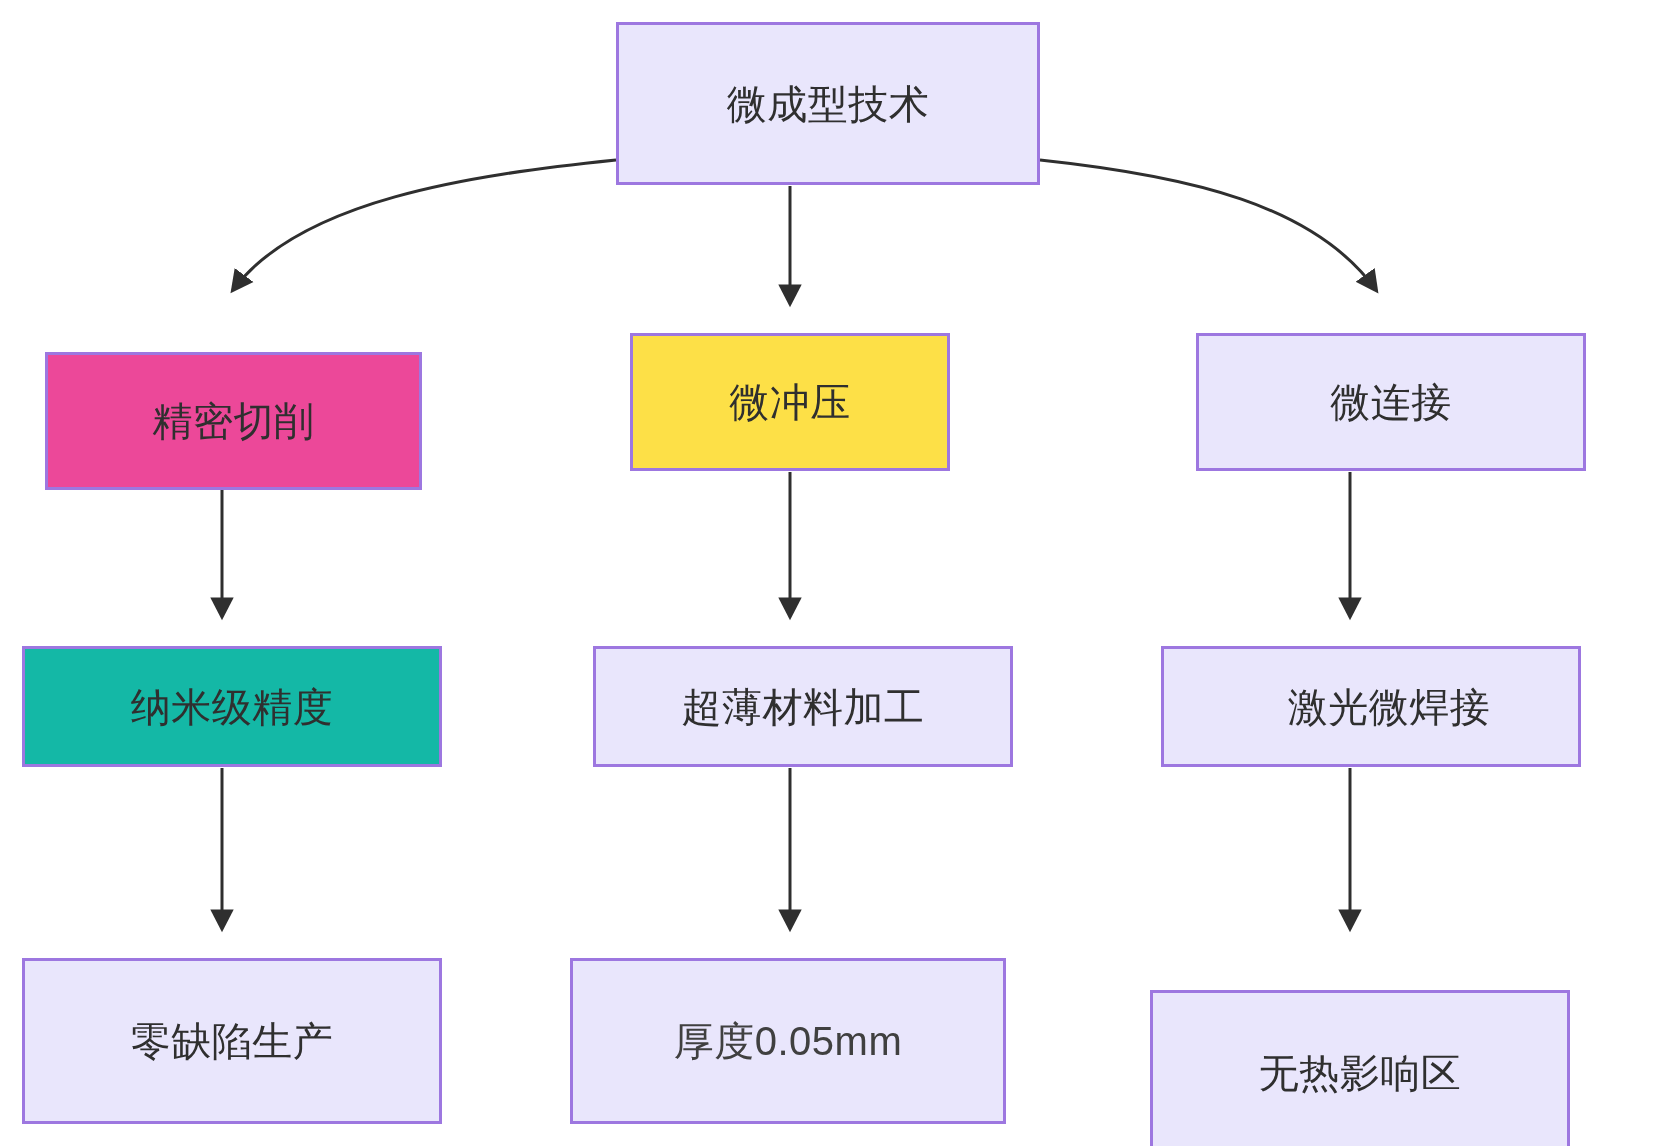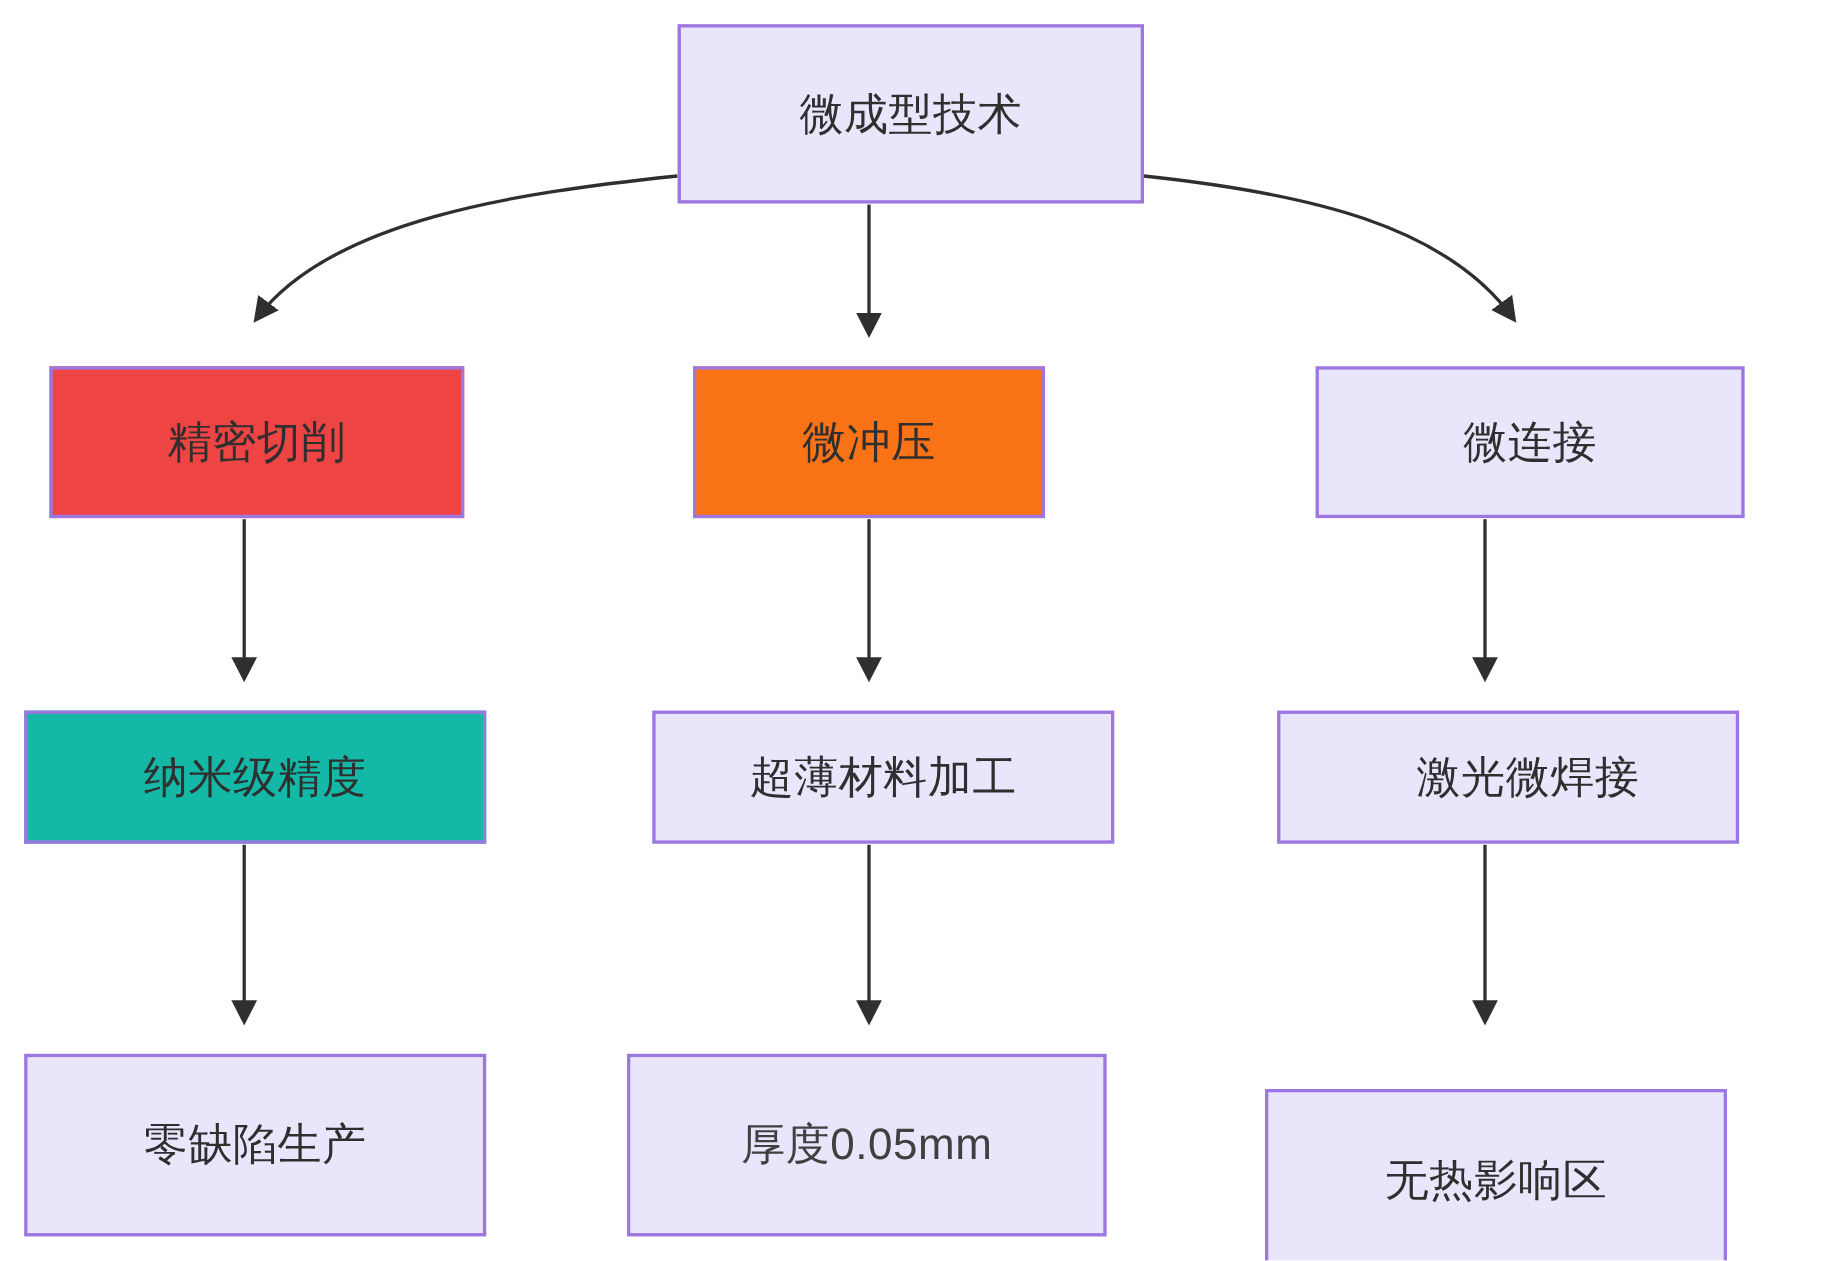--- a/index.html
+++ b/index.html
@@ -71,25 +71,25 @@
 
     <path d="M 790,768 L 790,928" fill="none" stroke="#2f2f2f" stroke-width="3" marker-end="url(#arrowhead)"></path>
 
     <path d="M 1350,768 L 1350,928" fill="none" stroke="#2f2f2f" stroke-width="3" marker-end="url(#arrowhead)"></path>
   </svg>
 
   <div class="node" style="left: 616px; top: 22px; width: 424px; height: 163px; background: rgb(233, 230, 252); border-color: rgb(157, 119, 224);">
     <span class="node-label" style="color: rgb(47, 47, 47);">微成型技术</span>
   </div>
 
-  <div class="node" style="left: 45px; top: 333px; width: 377px; height: 138px; background: #ef4444; border-color: rgb(157, 119, 224);">
+  <div class="node" style="left: 45px; top: 352px; width: 377px; height: 138px; background: #ec4899; border-color: rgb(157, 119, 224);">
     <span class="node-label" style="color: rgb(47, 47, 47);">精密切削</span>
   </div>
 
-  <div class="node" style="left: 630px; top: 333px; width: 320px; height: 138px; background: #f97316; border-color: rgb(157, 119, 224);">
+  <div class="node" style="left: 630px; top: 333px; width: 320px; height: 138px; background: #fde047; border-color: rgb(157, 119, 224);">
     <span class="node-label" style="color: rgb(47, 47, 47);">微冲压</span>
   </div>
 
   <div class="node" style="left: 1196px; top: 333px; width: 390px; height: 138px; background: rgb(233, 230, 252); border-color: rgb(157, 119, 224);">
     <span class="node-label" style="color: rgb(47, 47, 47);">微连接</span>
   </div>
 
   <div class="node" style="left: 22px; top: 646px; width: 420px; height: 121px; background: #14b8a6; border-color: rgb(157, 119, 224);">
     <span class="node-label" style="color: rgb(47, 47, 47);">纳米级精度</span>
   </div>

